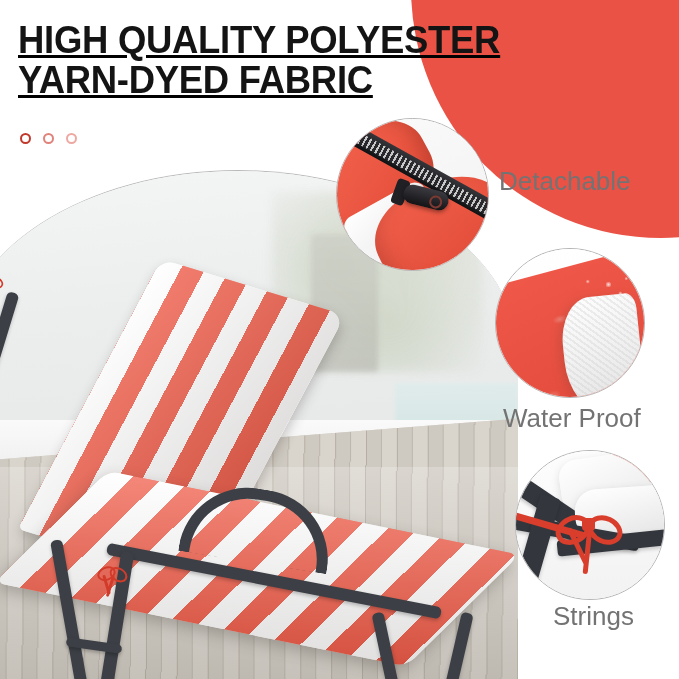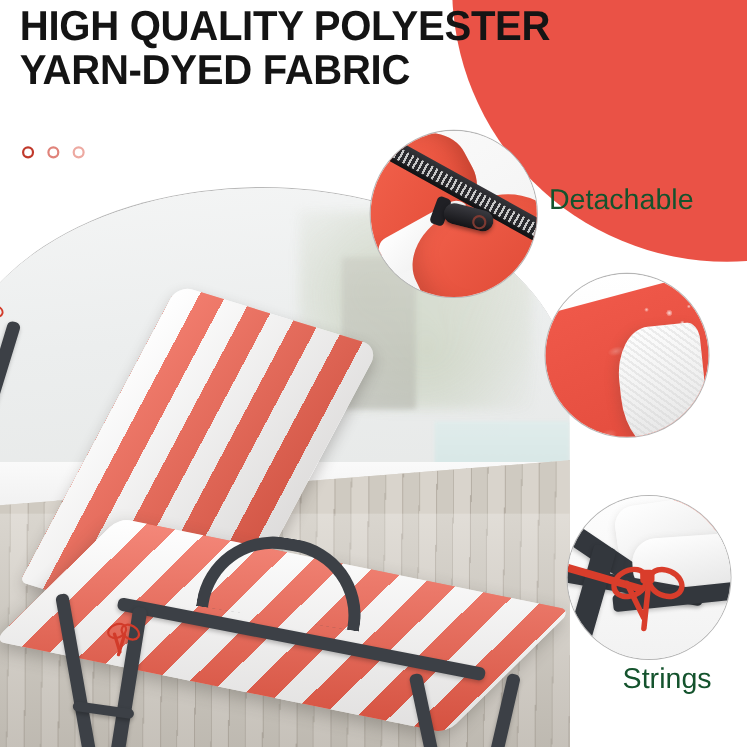--- a/index.html
+++ b/index.html
@@ -4,21 +4,21 @@
 <style>
   html,body{margin:0;padding:0;background:#fff;}
   body{width:679px;height:679px;font-family:"Liberation Sans",sans-serif;}
   #poster{position:relative;width:679px;height:679px;overflow:hidden;background:#ffffff;}
 
   
   .corner-arc{position:absolute;top:-262px;right:-232px;width:500px;height:500px;
     border-radius:50%;background:#ea5246;}
 
   
-  .headline{position:absolute;left:18px;top:4px;width:600px;}
+  .headline{position:absolute;left:18px;top:20px;width:600px;text-decoration:underline;}
   .headline .ln{display:block;font-size:38px;line-height:40px;font-weight:bold;
     color:#141414;letter-spacing:-0.3px;white-space:nowrap;
     transform:scaleX(.96);transform-origin:left center;}
   .subtitle{position:absolute;left:19px;top:100px;font-size:21px;color:#242424;
     line-height:26px;white-space:nowrap;}
 
   .dots{position:absolute;left:20px;top:133px;display:flex;gap:12px;align-items:center;}
   .dot{width:11px;height:11px;border-radius:50%;box-sizing:border-box;background:transparent;}
   .dot.d1{border:2px solid #c0392b;}
   .dot.d2{border:2px solid #e0837a;}
@@ -104,21 +104,21 @@
   .tie::before{left:-1px;transform:rotate(-28deg);}
   .tie::after{left:11px;transform:rotate(26deg);}
   .tie .tail{position:absolute;width:2.5px;height:22px;background:#d23b2a;
     left:12px;top:14px;transform:rotate(12deg);border-radius:2px;}
   .tie .tail2{position:absolute;width:2.5px;height:20px;background:#d23b2a;
     left:8px;top:14px;transform:rotate(-22deg);border-radius:2px;}
   .tie-top{left:18px;top:100px;transform:rotate(-10deg) scale(.85);}
   .tie-mid{left:140px;top:390px;transform:rotate(5deg);}
   .circ{position:absolute;border-radius:50%;overflow:hidden;
     border:1px solid #b5b5b5;box-sizing:border-box;background:#fff;}
-  .flabel{position:absolute;font-size:26px;color:#14532d;line-height:30px;white-space:nowrap;}
+  .flabel{position:absolute;font-size:26px;color:#737373;line-height:30px;white-space:nowrap;}
 
   
   .c1{left:336px;top:118px;width:153px;height:153px;}
   .c1 .bg{position:absolute;inset:0;background:linear-gradient(150deg,#fbfbfb,#f1f1f1);}
   .c1 .fab-a{position:absolute;left:-18%;top:6%;width:82%;height:64%;
     background:linear-gradient(150deg,#f4654f,#e24a36);border-radius:48% 40% 44% 38%;
     transform:rotate(-28deg);box-shadow:inset -8px -6px 16px rgba(130,40,28,.30);}
   .c1 .fab-b{position:absolute;left:26%;top:42%;width:92%;height:70%;
     background:linear-gradient(160deg,#f2614c,#dd4733);border-radius:40% 46% 38% 44%;
     transform:rotate(-26deg);box-shadow:inset 8px -8px 18px rgba(130,40,28,.28);}
@@ -195,21 +195,21 @@
   .c3 .bow .loopL{left:-14px;transform:rotate(-26deg);}
   .c3 .bow .loopR{left:18px;transform:rotate(24deg);}
   .c3 .bow .knot{position:absolute;left:13px;top:14px;width:13px;height:13px;
     background:#d93d2b;border-radius:4px;}
   .c3 .bow .tA{position:absolute;left:16px;top:24px;width:5px;height:46px;
     background:#d93d2b;border-radius:3px;transform:rotate(6deg);}
   .c3 .bow .tB{position:absolute;left:6px;top:22px;width:5px;height:40px;
     background:#d93d2b;border-radius:3px;transform:rotate(-26deg);}
   .c3 .strip{position:absolute;left:-4%;top:48%;width:52%;height:5%;
     background:#d93d2b;transform:rotate(16deg);border-radius:3px;}
-  .lbl3{left:566px;top:601px;text-align:right;}
+  .lbl3{left:553px;top:601px;text-align:right;}
 </style>
 </head>
 <body>
 
 <div id="poster">
 
   <div class="corner-arc"></div>
 
   <div class="headline">
     <span class="ln">HIGH QUALITY POLYESTER</span>
@@ -279,20 +279,21 @@
   <div class="circ c2">
     <div class="bg"></div>
     <div class="redpanel">
       <div class="emboss"></div>
     </div>
     <div class="drops"></div>
     <div class="towel">
       <div class="towel-tex"></div>
     </div>
   </div>
+  <div class="flabel lbl2">Water Proof</div>
 
   <div class="circ c3">
     <div class="bg"></div>
     <div class="cush-r"></div>
     <div class="cush-w"></div>
     <div class="fbar fb1"></div>
     <div class="cush-w2"></div>
     <div class="fbar fb2"></div>
     <div class="fbar fb3"></div>
     <div class="fbar fb4"></div>

